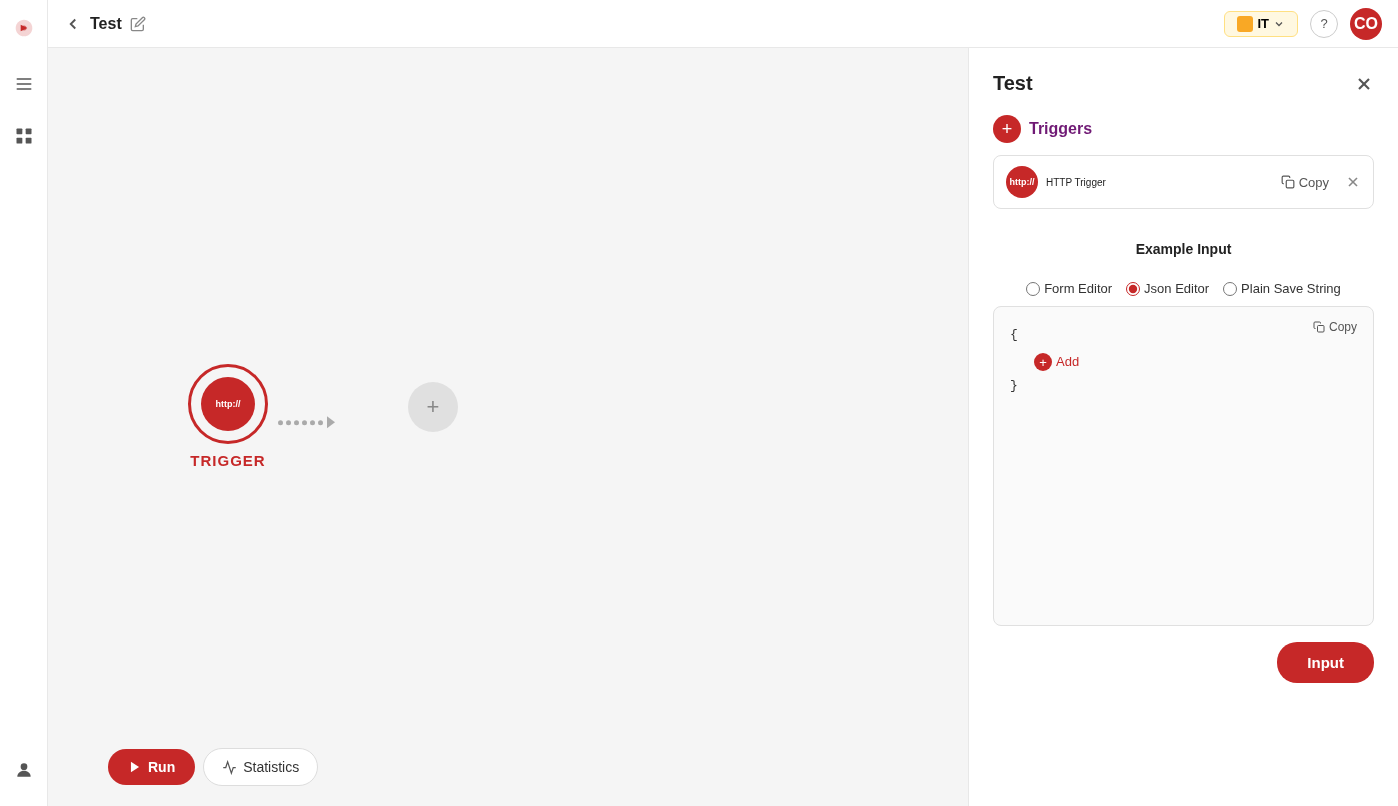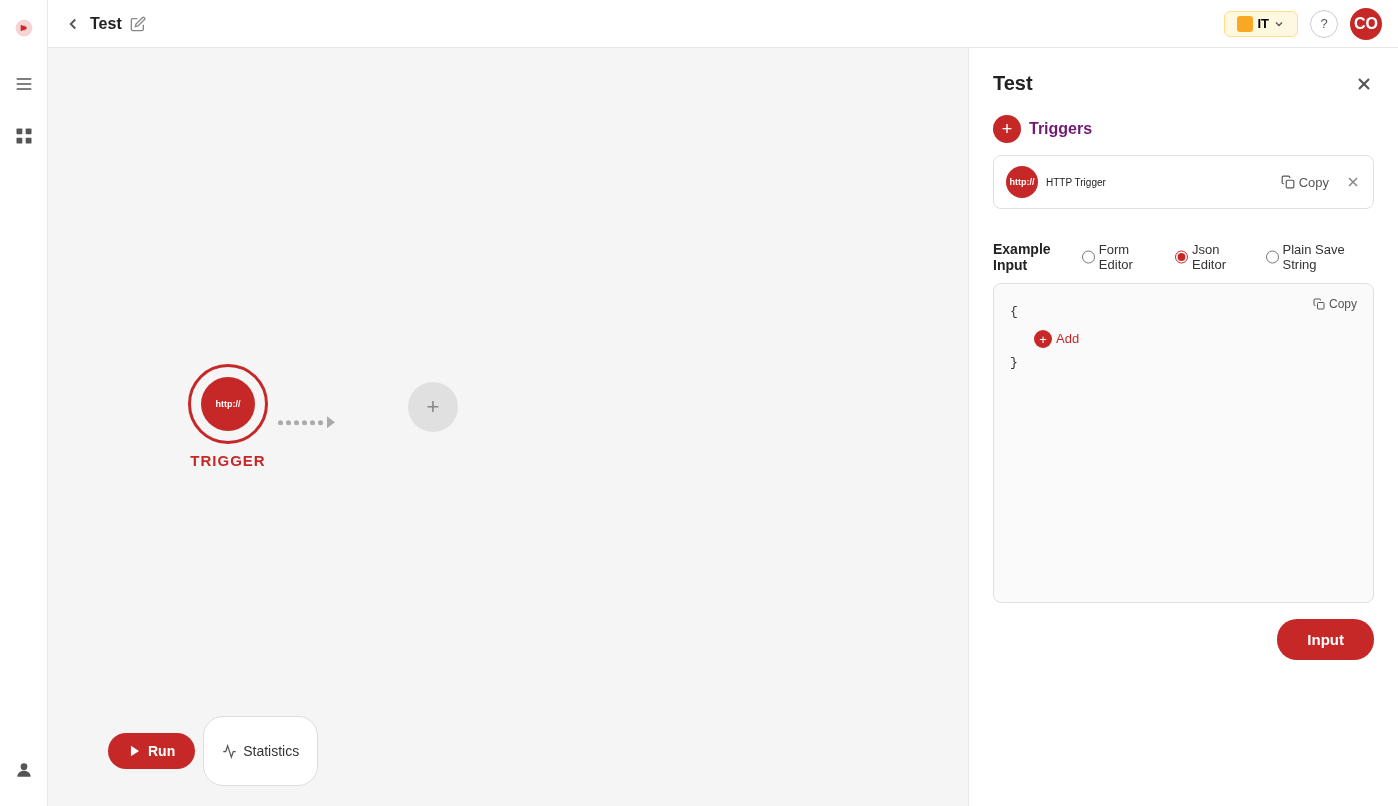--- a/index.html
+++ b/index.html
@@ -242,21 +242,21 @@
       display: flex;
       align-items: center;
       gap: 6px;
     }
     .run-btn svg { width: 14px; height: 14px; }
     .stats-btn {
       background: #fff;
       color: #333;
       border: 1px solid #ddd;
       border-radius: 20px;
-      padding: 26px 18px;
+      padding: 10px 18px;
       font-size: 14px;
       cursor: pointer;
       display: flex;
       align-items: flex-end;
       gap: 6px;
     }
 
     
     .right-panel {
       position: absolute;
@@ -367,38 +367,40 @@
 
     
     .example-input-section {
       margin-top: 16px;
     }
     .example-input-header {
       display: flex;
       align-items: center;
       justify-content: space-between;
       margin-bottom: 10px;
+      flex-direction: column;
     }
     .example-input-label {
       font-size: 14px;
       font-weight: 600;
       color: #222;
     }
     .radio-group {
       display: flex;
       align-items: center;
       gap: 14px;
     }
     .radio-option {
       display: flex;
       align-items: center;
       gap: 4px;
       font-size: 13px;
       color: #333;
       cursor: pointer;
+      margin-top: 24px;
     }
     .radio-option input[type="radio"] {
       accent-color: #c62828;
       width: 14px;
       height: 14px;
       cursor: pointer;
     }
 
     
     .json-editor-container {

